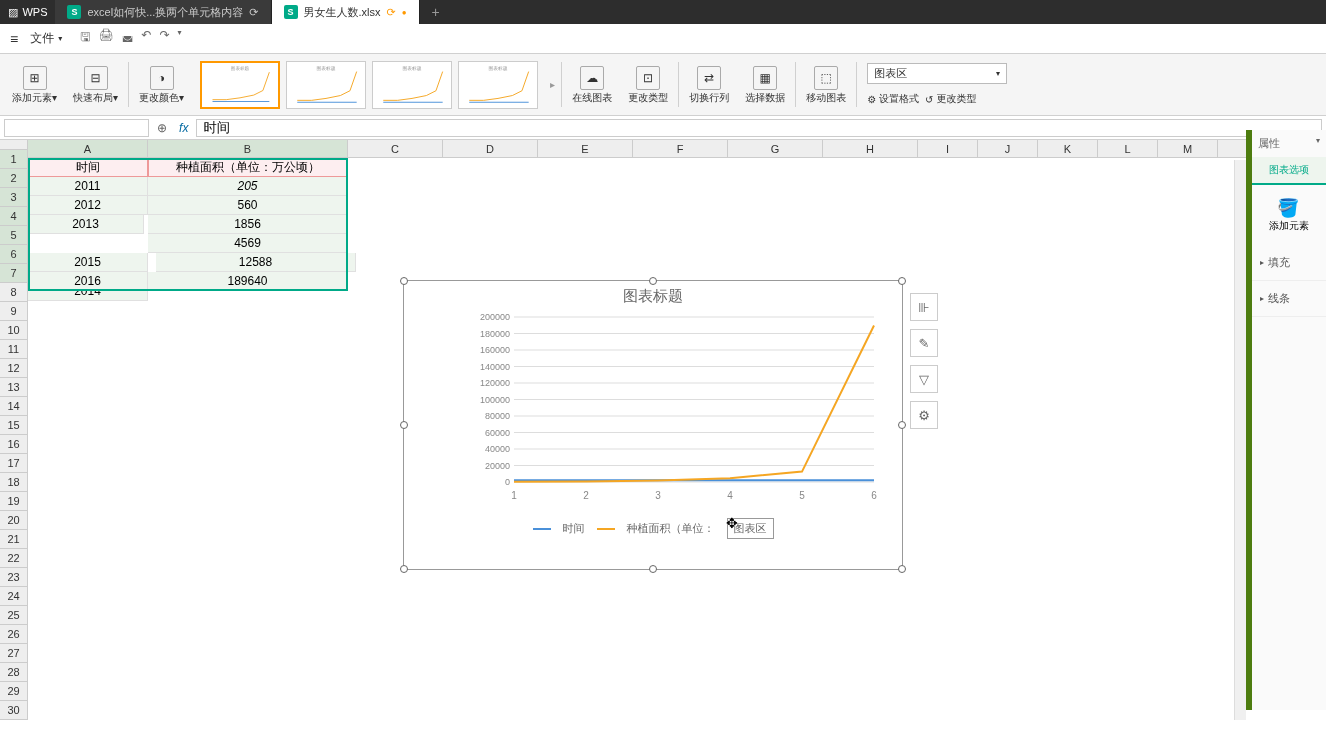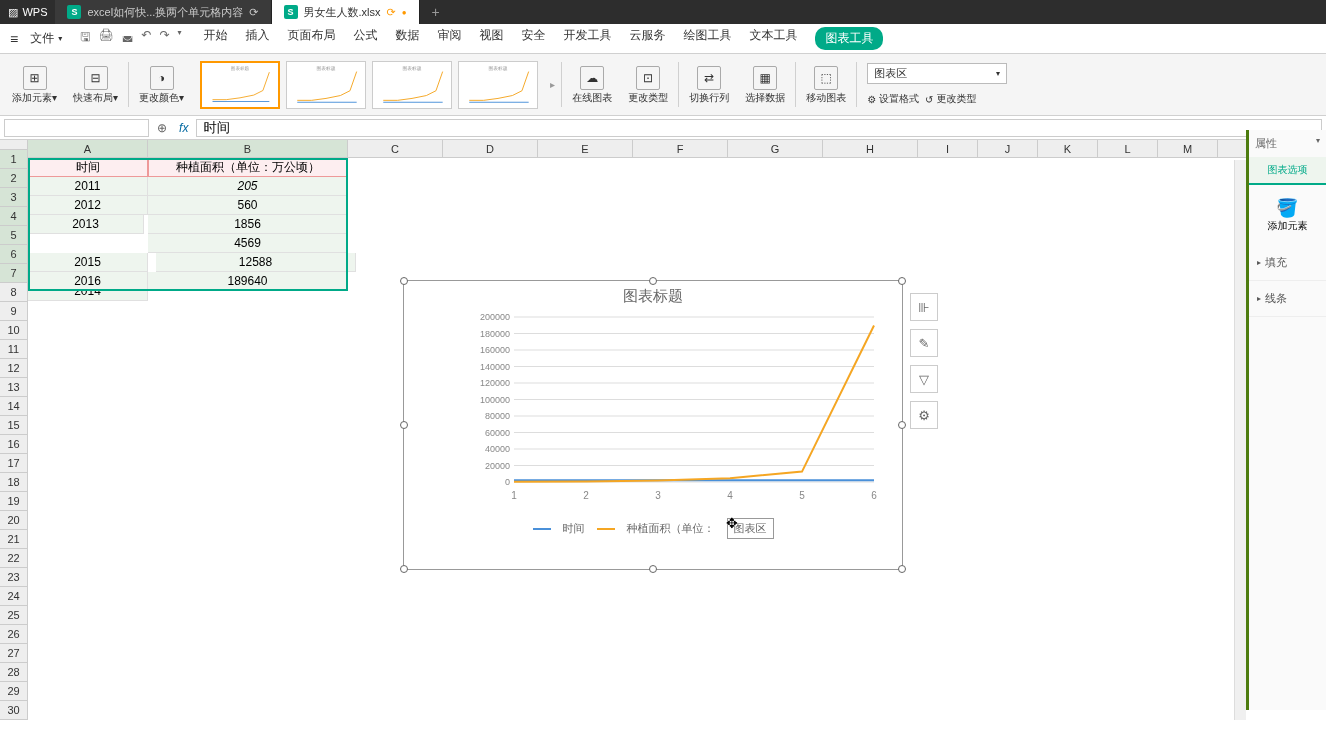--- a/index.html
+++ b/index.html
@@ -75,21 +75,21 @@
 .chart-side { position: absolute; right: -36px; top: 12px; display: flex; flex-direction: column; gap: 8px; }
 .chart-side .sbtn { width: 28px; height: 28px; background: #fff; border: 1px solid #ccc; display: flex; align-items: center; justify-content: center; font-size: 13px; color: #666; }
 .chart-plot { height: 200px; padding: 0 20px 0 60px; position: relative; }
 .chart-legend { text-align: center; padding: 6px; font-size: 11px; color: #666; display: flex; justify-content: center; gap: 12px; align-items: center; }
 .leg-swatch { width: 18px; height: 2px; display: inline-block; }
 .leg-blue { background: #4a90d9; }
 .leg-orange { background: #f5a623; }
 .tooltip-box { position: absolute; border: 1px solid #999; background: #fff; padding: 2px 6px; font-size: 11px; }
 
 
-.rpanel { position: absolute; right: 0; top: 130px; width: 80px; height: 580px; border-left: 3px solid #4d7c0f; background: #fafafa; font-size: 11px; }
+.rpanel { position: absolute; right: 0; top: 130px; width: 80px; height: 580px; border-left: 6px solid #4d7c0f; background: #fafafa; font-size: 11px; }
 .rpanel .title { padding: 6px; color: #666; display: flex; justify-content: space-between; }
 .rpanel .tabhead { background: #eef5ee; padding: 6px; text-align: center; color: #0a8; border-bottom: 2px solid #0a8; font-size: 10px; }
 .rpanel .iconarea { text-align: center; padding: 12px 0; }
 .rpanel .iconarea .bucket { font-size: 18px; }
 .rpanel .item { padding: 10px 8px; font-size: 11px; color: #555; display: flex; align-items: center; gap: 4px; border-bottom: 1px solid #eee; }
 
 .scrollbar-v { position: absolute; right: 80px; top: 160px; width: 12px; height: 560px; background: #f0f0f0; border-left: 1px solid #ddd; }
 .cursor-move { position: absolute; font-size: 14px; pointer-events: none; }
 </style>
 </head>
@@ -120,35 +120,20 @@
       <span>文件</span>
     </span>
   <div class="qbar">
     <span>🖫</span>
     <span>🖨</span>
     <span>◛</span>
     <span>↶</span>
     <span>↷</span>
     <span style="font-size:8px">▾</span>
   </div>
-  <div class="tabs" id="menu-tabs">
-      <span class="mtab">开始</span>
-      <span class="mtab">插入</span>
-      <span class="mtab">页面布局</span>
-      <span class="mtab">公式</span>
-      <span class="mtab">数据</span>
-      <span class="mtab">审阅</span>
-      <span class="mtab">视图</span>
-      <span class="mtab">安全</span>
-      <span class="mtab">开发工具</span>
-      <span class="mtab">云服务</span>
-      <span class="mtab">绘图工具</span>
-      <span class="mtab">文本工具</span>
-      <span class="mtab active">图表工具</span>
-    </div>
 </div>
 
 <div class="ribbon">
   <div class="group">
     <div class="icn">⊞</div>
     <div class="lbl"><span>添加元素</span>▾</div>
   </div>
   <div class="group">
     <div class="icn">⊟</div>
     <div class="lbl"><span>快速布局</span>▾</div>

